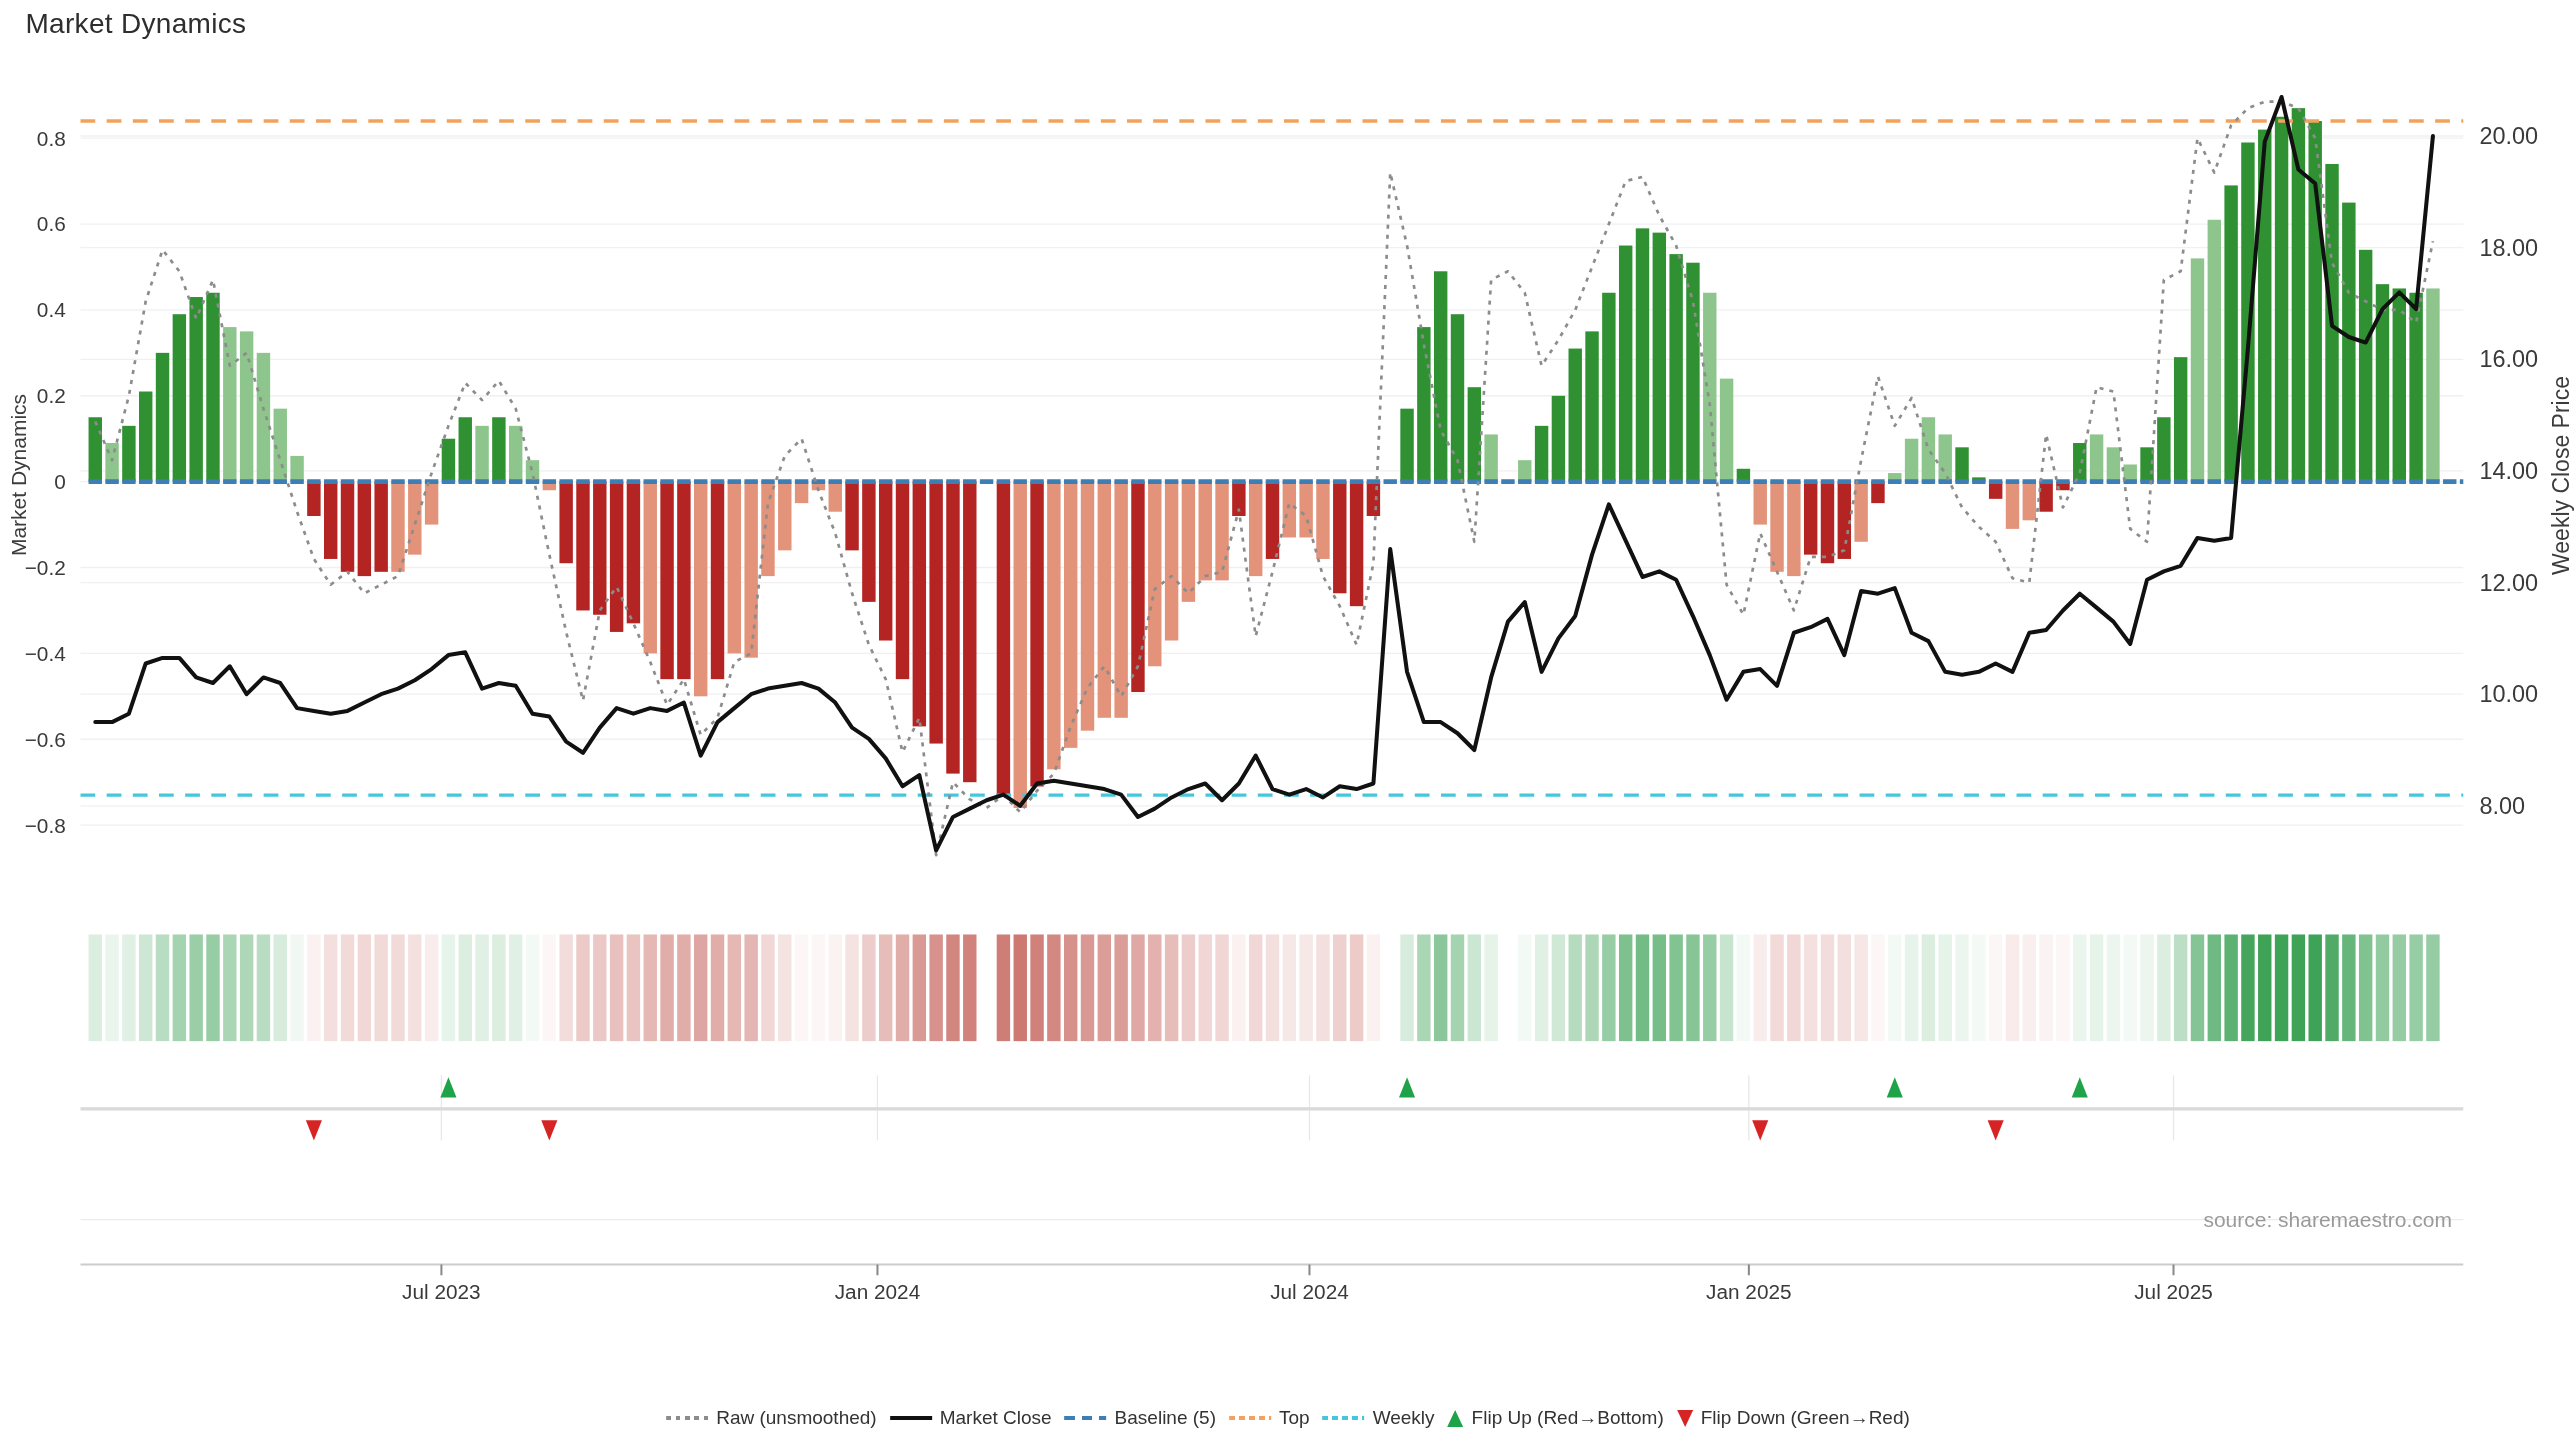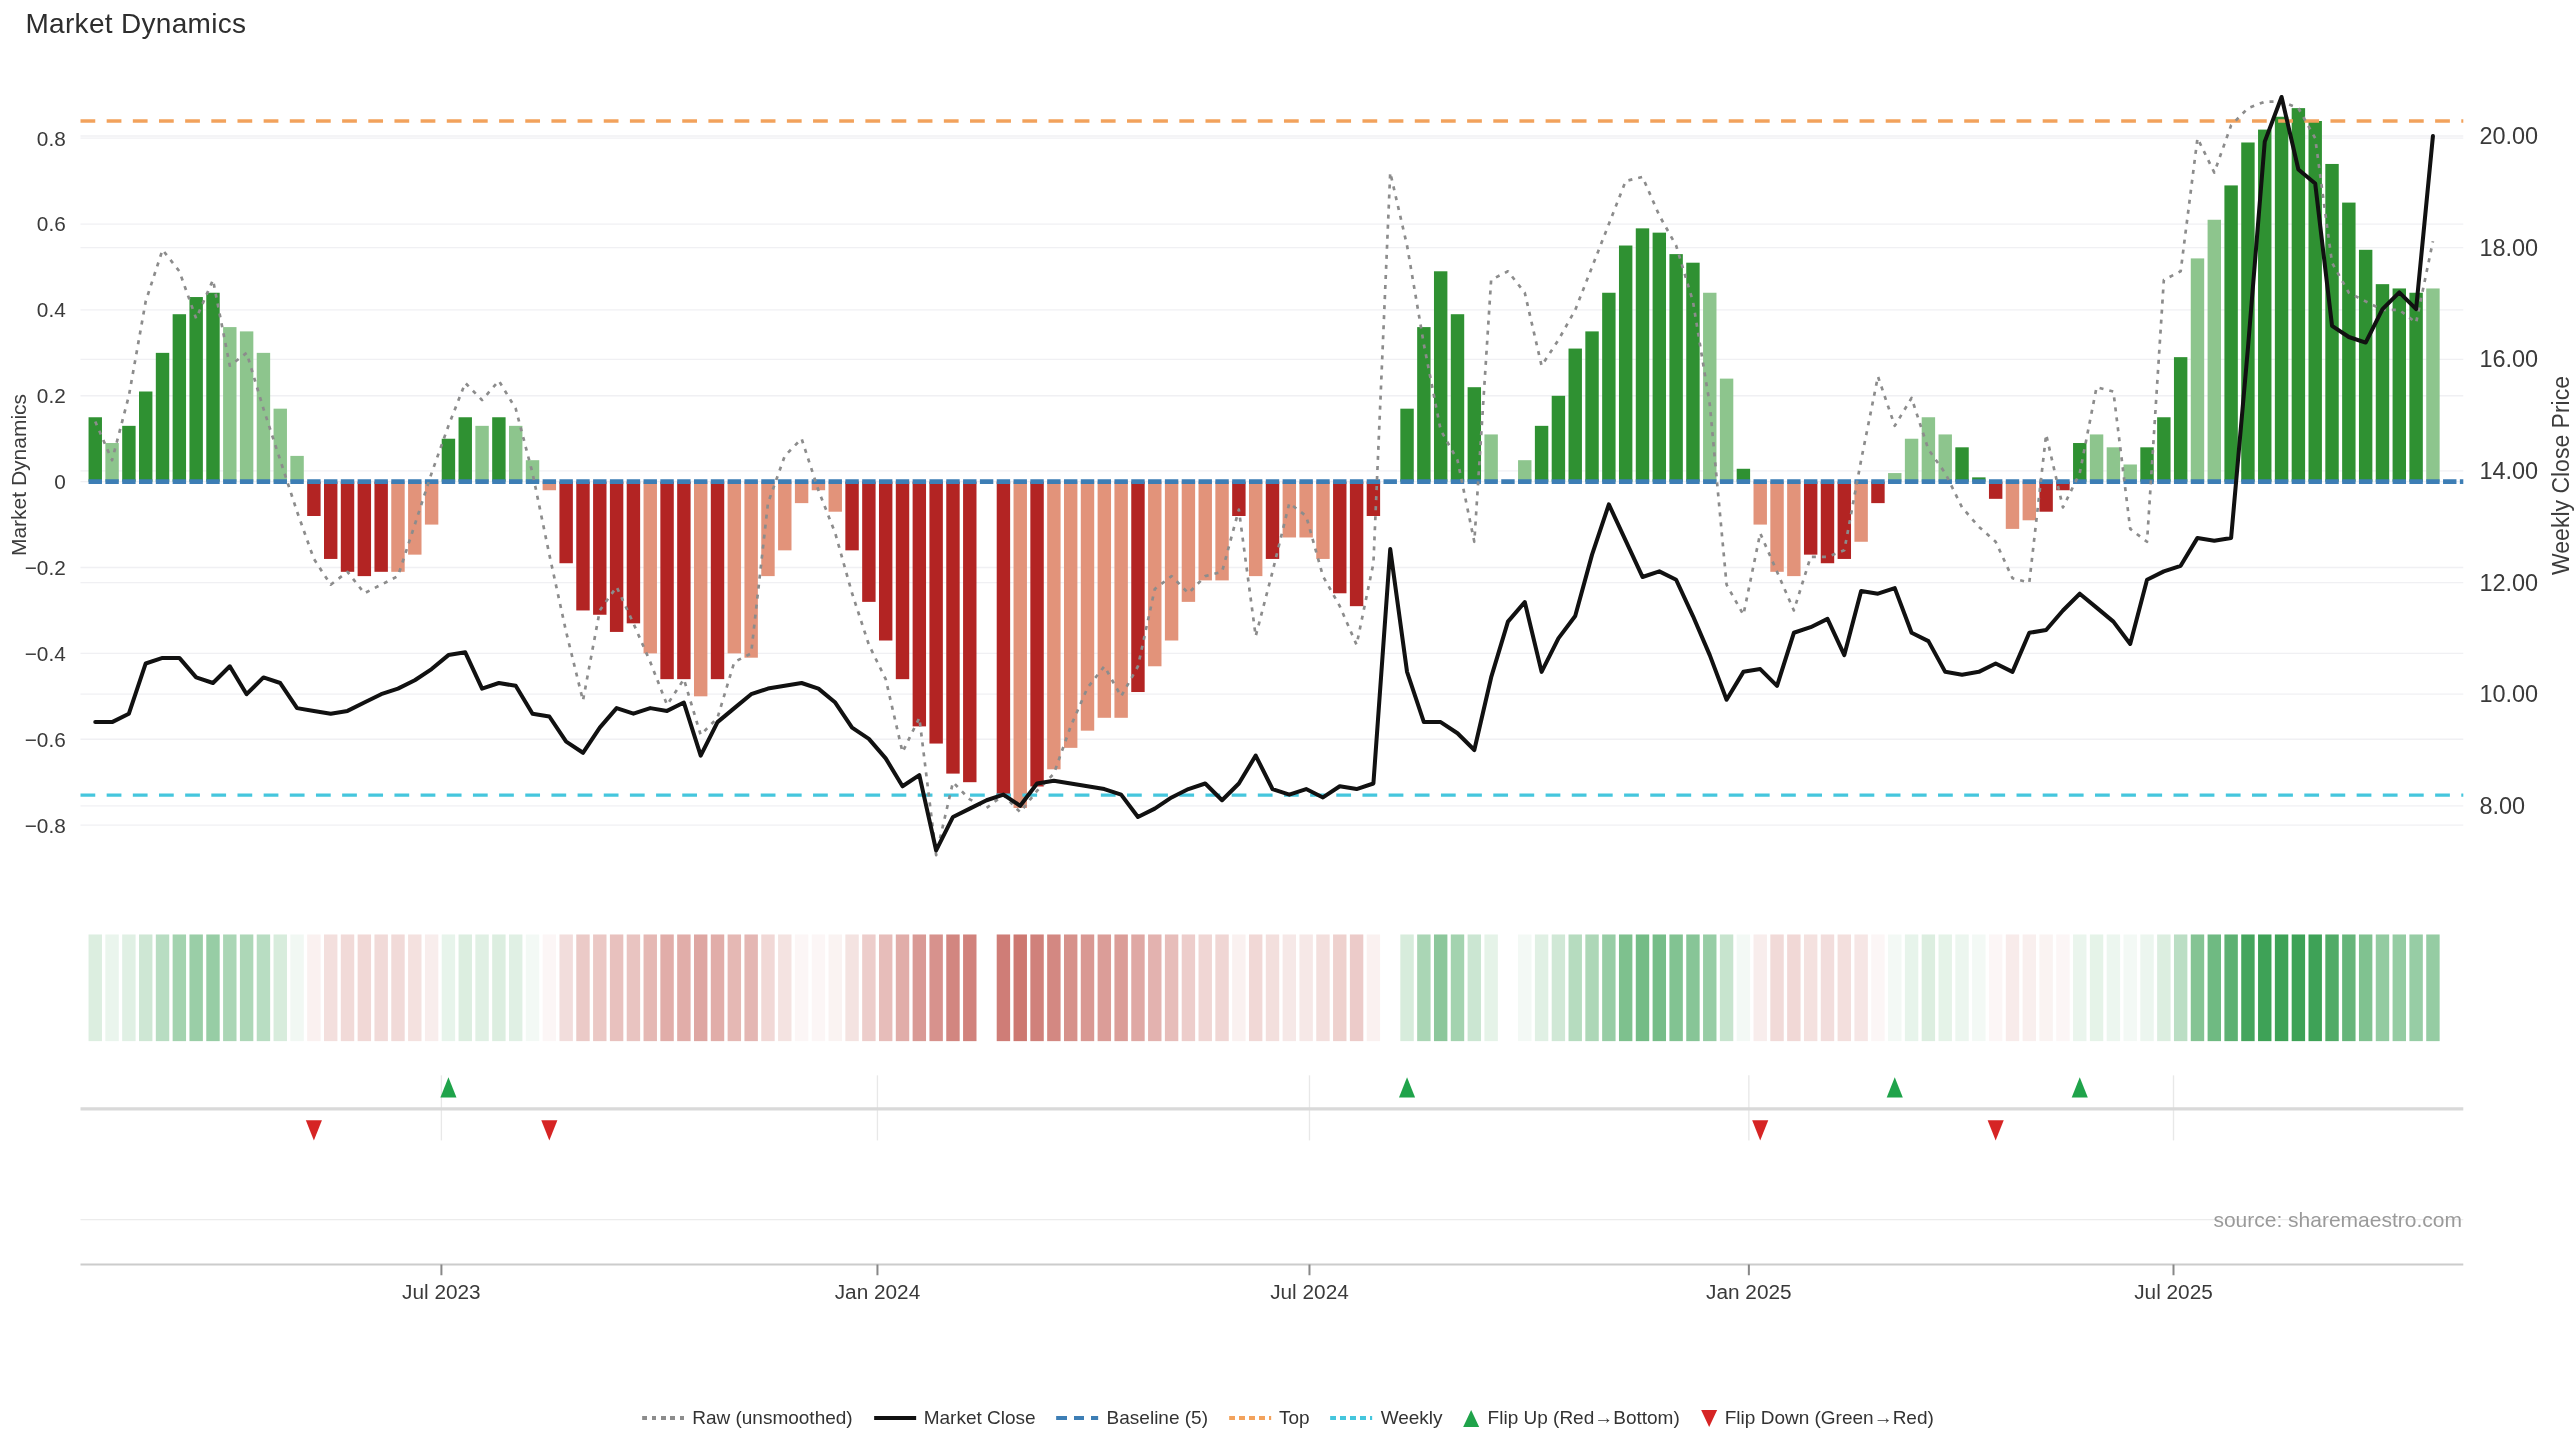--- a/index.html
+++ b/index.html
@@ -4,23 +4,23 @@
 <style>
   html,body{margin:0;padding:0;width:2576px;height:1449px;background:#ffffff;overflow:hidden;
     font-family:"Liberation Sans", sans-serif;}
   #stage{position:relative;width:2576px;height:1148px;background:#ffffff;}
   #chart-svg{position:absolute;left:0;top:0;width:2576px;height:1449px;}
   .page-title{position:absolute;left:25.5px;top:8px;font-size:28px;font-weight:500;color:#2e2e2e;letter-spacing:0.3px;}
   .axis-title-left{position:absolute;left:-156px;top:463px;width:349px;text-align:center;
     transform:rotate(-90deg);transform-origin:center;font-size:21px;color:#3c3c3c;}
   .axis-title-right{position:absolute;left:2387px;top:462px;width:349px;text-align:center;
     transform:rotate(-90deg);transform-origin:center;font-size:23px;color:#3c3c3c;}
-  .source-text{position:absolute;right:114px;top:1208px;font-size:21px;color:#9a9a9a;}
+  .source-text{position:absolute;right:124px;top:1208px;font-size:21px;color:#9a9a9a;}
   .legend{position:absolute;left:50%;top:1407px;transform:translateX(-50%);display:flex;
-    align-items:center;gap:21px;white-space:nowrap;}
+    align-items:center;gap:13px;white-space:nowrap;}
   .legend-item{display:flex;align-items:center;gap:8px;cursor:pointer;}
   .legend-label{font-size:19px;color:#333333;}
   .ic-line{display:inline-block;width:42px;height:3.4px;}
   .ic-raw{background:repeating-linear-gradient(90deg,#8c8c8c 0 4.7px,transparent 4.7px 9.4px);}
   .ic-close{background:#111111;}
   .ic-baseline{background:repeating-linear-gradient(90deg,#3d7eb5 0 10.7px,transparent 10.7px 17.4px);height:4px;}
   .ic-top{background:repeating-linear-gradient(90deg,#f2a25c 0 5.4px,transparent 5.4px 10px);}
   .ic-bottom{background:repeating-linear-gradient(90deg,#45c6dd 0 5.4px,transparent 5.4px 10px);}
   .ic-up{width:0;height:0;border-left:8.7px solid transparent;border-right:8.7px solid transparent;border-bottom:17.4px solid #1fa34a;}
   .ic-down{width:0;height:0;border-left:8.7px solid transparent;border-right:8.7px solid transparent;border-top:17.4px solid #d62424;}

